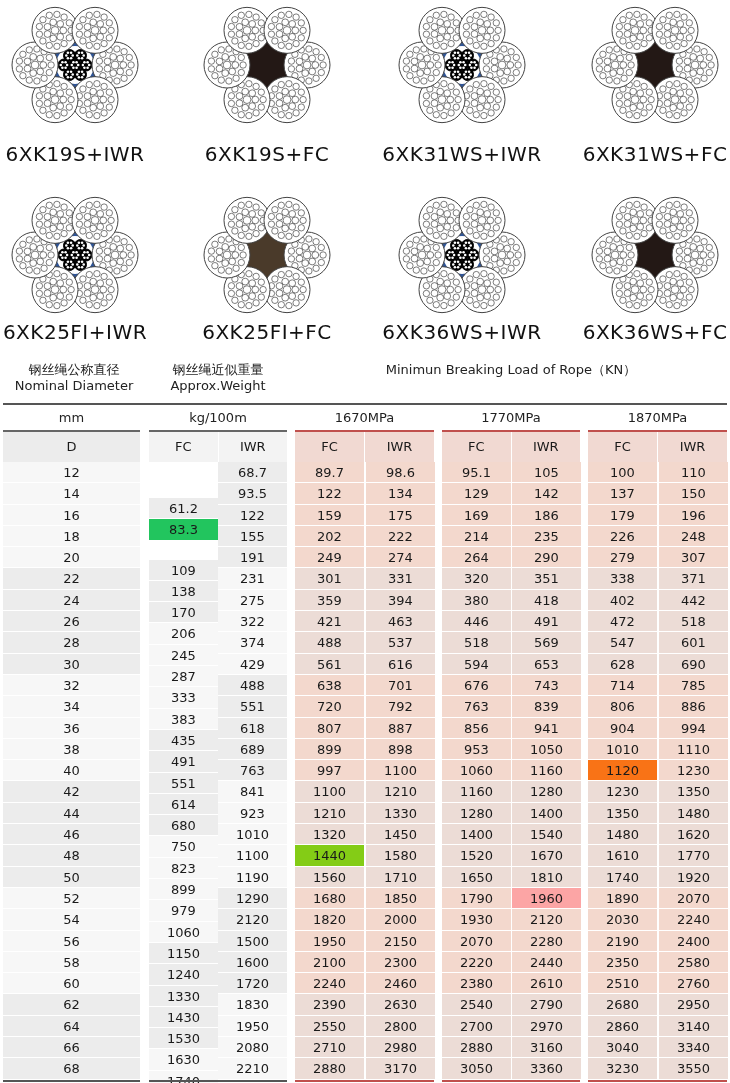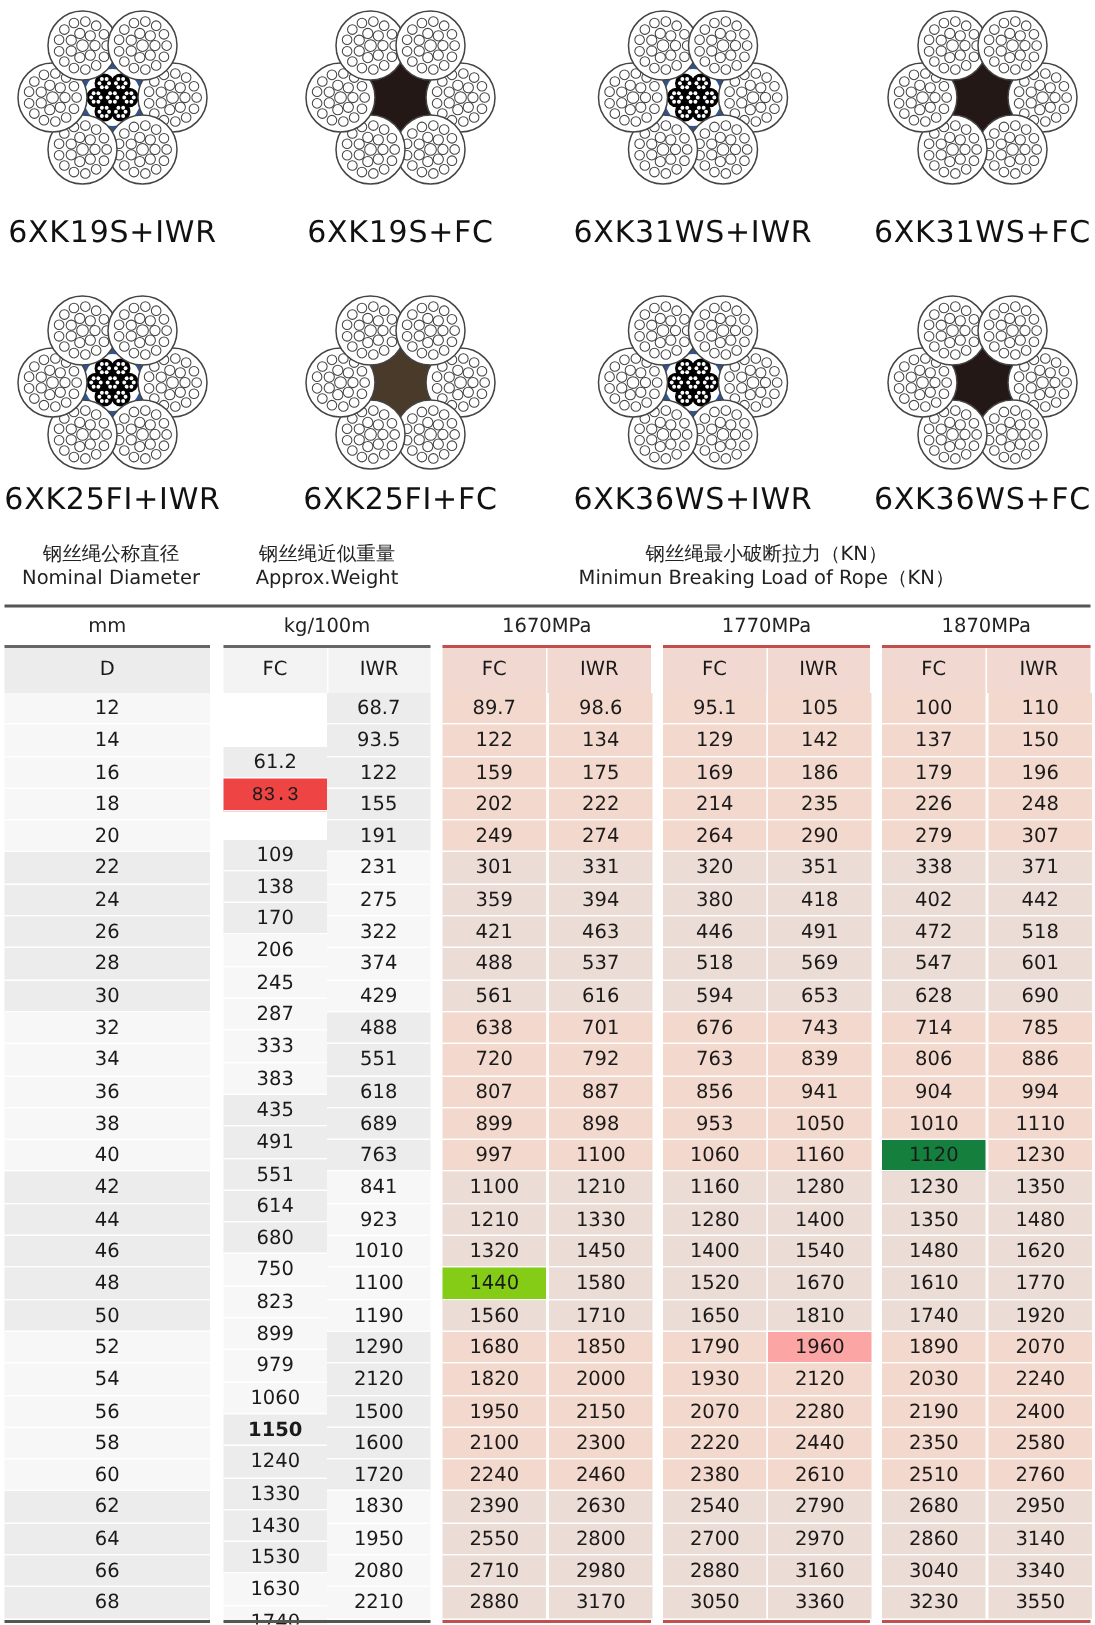--- a/index.html
+++ b/index.html
@@ -1317,21 +1317,20 @@
 
 <div class="hdr" style="left:0;top:362px;width:148px;">
   <div>钢丝绳公称直径</div>
   <div>Nominal Diameter</div>
 </div>
 <div class="hdr" style="left:148px;top:362px;width:140px;">
   <div>钢丝绳近似重量</div>
   <div>Approx.Weight</div>
 </div>
 <div class="hdr" style="left:295px;top:362px;width:432px;">
-  <div>钢丝绳最小破断拉力（KN）</div>
   <div>Minimun Breaking Load of Rope（KN）</div>
 </div>
 
 <div class="rule" style="top:403px;"></div>
 
 <div class="grp g-grey" style="left:3px;width:137px;">
   <div class="unit">mm</div>
   <div class="sub">
       <div>D</div>
     </div>
@@ -1392,40 +1391,40 @@
       <div class="cell" style="background: rgb(247, 247, 247);">56</div>
       <div class="cell" style="background: rgb(247, 247, 247);">58</div>
       <div class="cell" style="background: rgb(247, 247, 247);">60</div>
       <div class="cell" style="background: rgb(236, 236, 236);">62</div>
       <div class="cell" style="background: rgb(236, 236, 236);">64</div>
       <div class="cell" style="background: rgb(236, 236, 236);">66</div>
       <div class="cell" style="background: rgb(236, 236, 236);">68</div>
     </div>
     <div class="col" style="left: 149px; width: 69px;">
       <div class="cell" style="background: rgb(236, 236, 236); margin-top: 36px;">61.2</div>
-      <div class="cell" style="background: #ef4444; font-family: Liberation Mono, monospace;">83.3</div>
+      <div class="cell" style="background: #22c55e;">83.3</div>
       <div class="cell" style="background: rgb(236, 236, 236); margin-top: 19px;">109</div>
       <div class="cell" style="background: rgb(236, 236, 236);">138</div>
       <div class="cell" style="background: rgb(236, 236, 236);">170</div>
       <div class="cell" style="background: rgb(247, 247, 247);">206</div>
       <div class="cell" style="background: rgb(247, 247, 247);">245</div>
       <div class="cell" style="background: rgb(247, 247, 247);">287</div>
       <div class="cell" style="background: rgb(247, 247, 247);">333</div>
       <div class="cell" style="background: rgb(247, 247, 247);">383</div>
       <div class="cell" style="background: rgb(236, 236, 236);">435</div>
       <div class="cell" style="background: rgb(236, 236, 236);">491</div>
       <div class="cell" style="background: rgb(236, 236, 236);">551</div>
       <div class="cell" style="background: rgb(236, 236, 236);">614</div>
       <div class="cell" style="background: rgb(236, 236, 236);">680</div>
       <div class="cell" style="background: rgb(247, 247, 247);">750</div>
       <div class="cell" style="background: rgb(247, 247, 247);">823</div>
       <div class="cell" style="background: rgb(247, 247, 247);">899</div>
       <div class="cell" style="background: rgb(247, 247, 247);">979</div>
       <div class="cell" style="background: rgb(247, 247, 247);">1060</div>
-      <div class="cell" style="background: rgb(236, 236, 236); font-weight: bold;">1150</div>
+      <div class="cell" style="background: rgb(236, 236, 236);">1150</div>
       <div class="cell" style="background: rgb(236, 236, 236);">1240</div>
       <div class="cell" style="background: rgb(236, 236, 236);">1330</div>
       <div class="cell" style="background: rgb(236, 236, 236);">1430</div>
       <div class="cell" style="background: rgb(236, 236, 236);">1530</div>
       <div class="cell" style="background: rgb(247, 247, 247);">1630</div>
       <div class="cell" style="background: rgb(247, 247, 247);">1740</div>
       <div class="cell" style="background: rgb(247, 247, 247);">1850</div>
       <div class="cell" style="background: rgb(247, 247, 247);">1970</div>
     </div>
     <div class="col" style="left: 218px; width: 69px;">
@@ -1591,21 +1590,21 @@
       <div class="cell" style="background: rgb(243, 216, 205);">279</div>
       <div class="cell" style="background: rgb(236, 220, 214);">338</div>
       <div class="cell" style="background: rgb(236, 220, 214);">402</div>
       <div class="cell" style="background: rgb(236, 220, 214);">472</div>
       <div class="cell" style="background: rgb(236, 220, 214);">547</div>
       <div class="cell" style="background: rgb(236, 220, 214);">628</div>
       <div class="cell" style="background: rgb(243, 216, 205);">714</div>
       <div class="cell" style="background: rgb(243, 216, 205);">806</div>
       <div class="cell" style="background: rgb(243, 216, 205);">904</div>
       <div class="cell" style="background: rgb(243, 216, 205);">1010</div>
-      <div class="cell" style="background: #15803d;">1120</div>
+      <div class="cell" style="background: #f97316;">1120</div>
       <div class="cell" style="background: rgb(236, 220, 214);">1230</div>
       <div class="cell" style="background: rgb(236, 220, 214);">1350</div>
       <div class="cell" style="background: rgb(236, 220, 214);">1480</div>
       <div class="cell" style="background: rgb(236, 220, 214);">1610</div>
       <div class="cell" style="background: rgb(236, 220, 214);">1740</div>
       <div class="cell" style="background: rgb(243, 216, 205);">1890</div>
       <div class="cell" style="background: rgb(243, 216, 205);">2030</div>
       <div class="cell" style="background: rgb(243, 216, 205);">2190</div>
       <div class="cell" style="background: rgb(243, 216, 205);">2350</div>
       <div class="cell" style="background: rgb(243, 216, 205);">2510</div>

